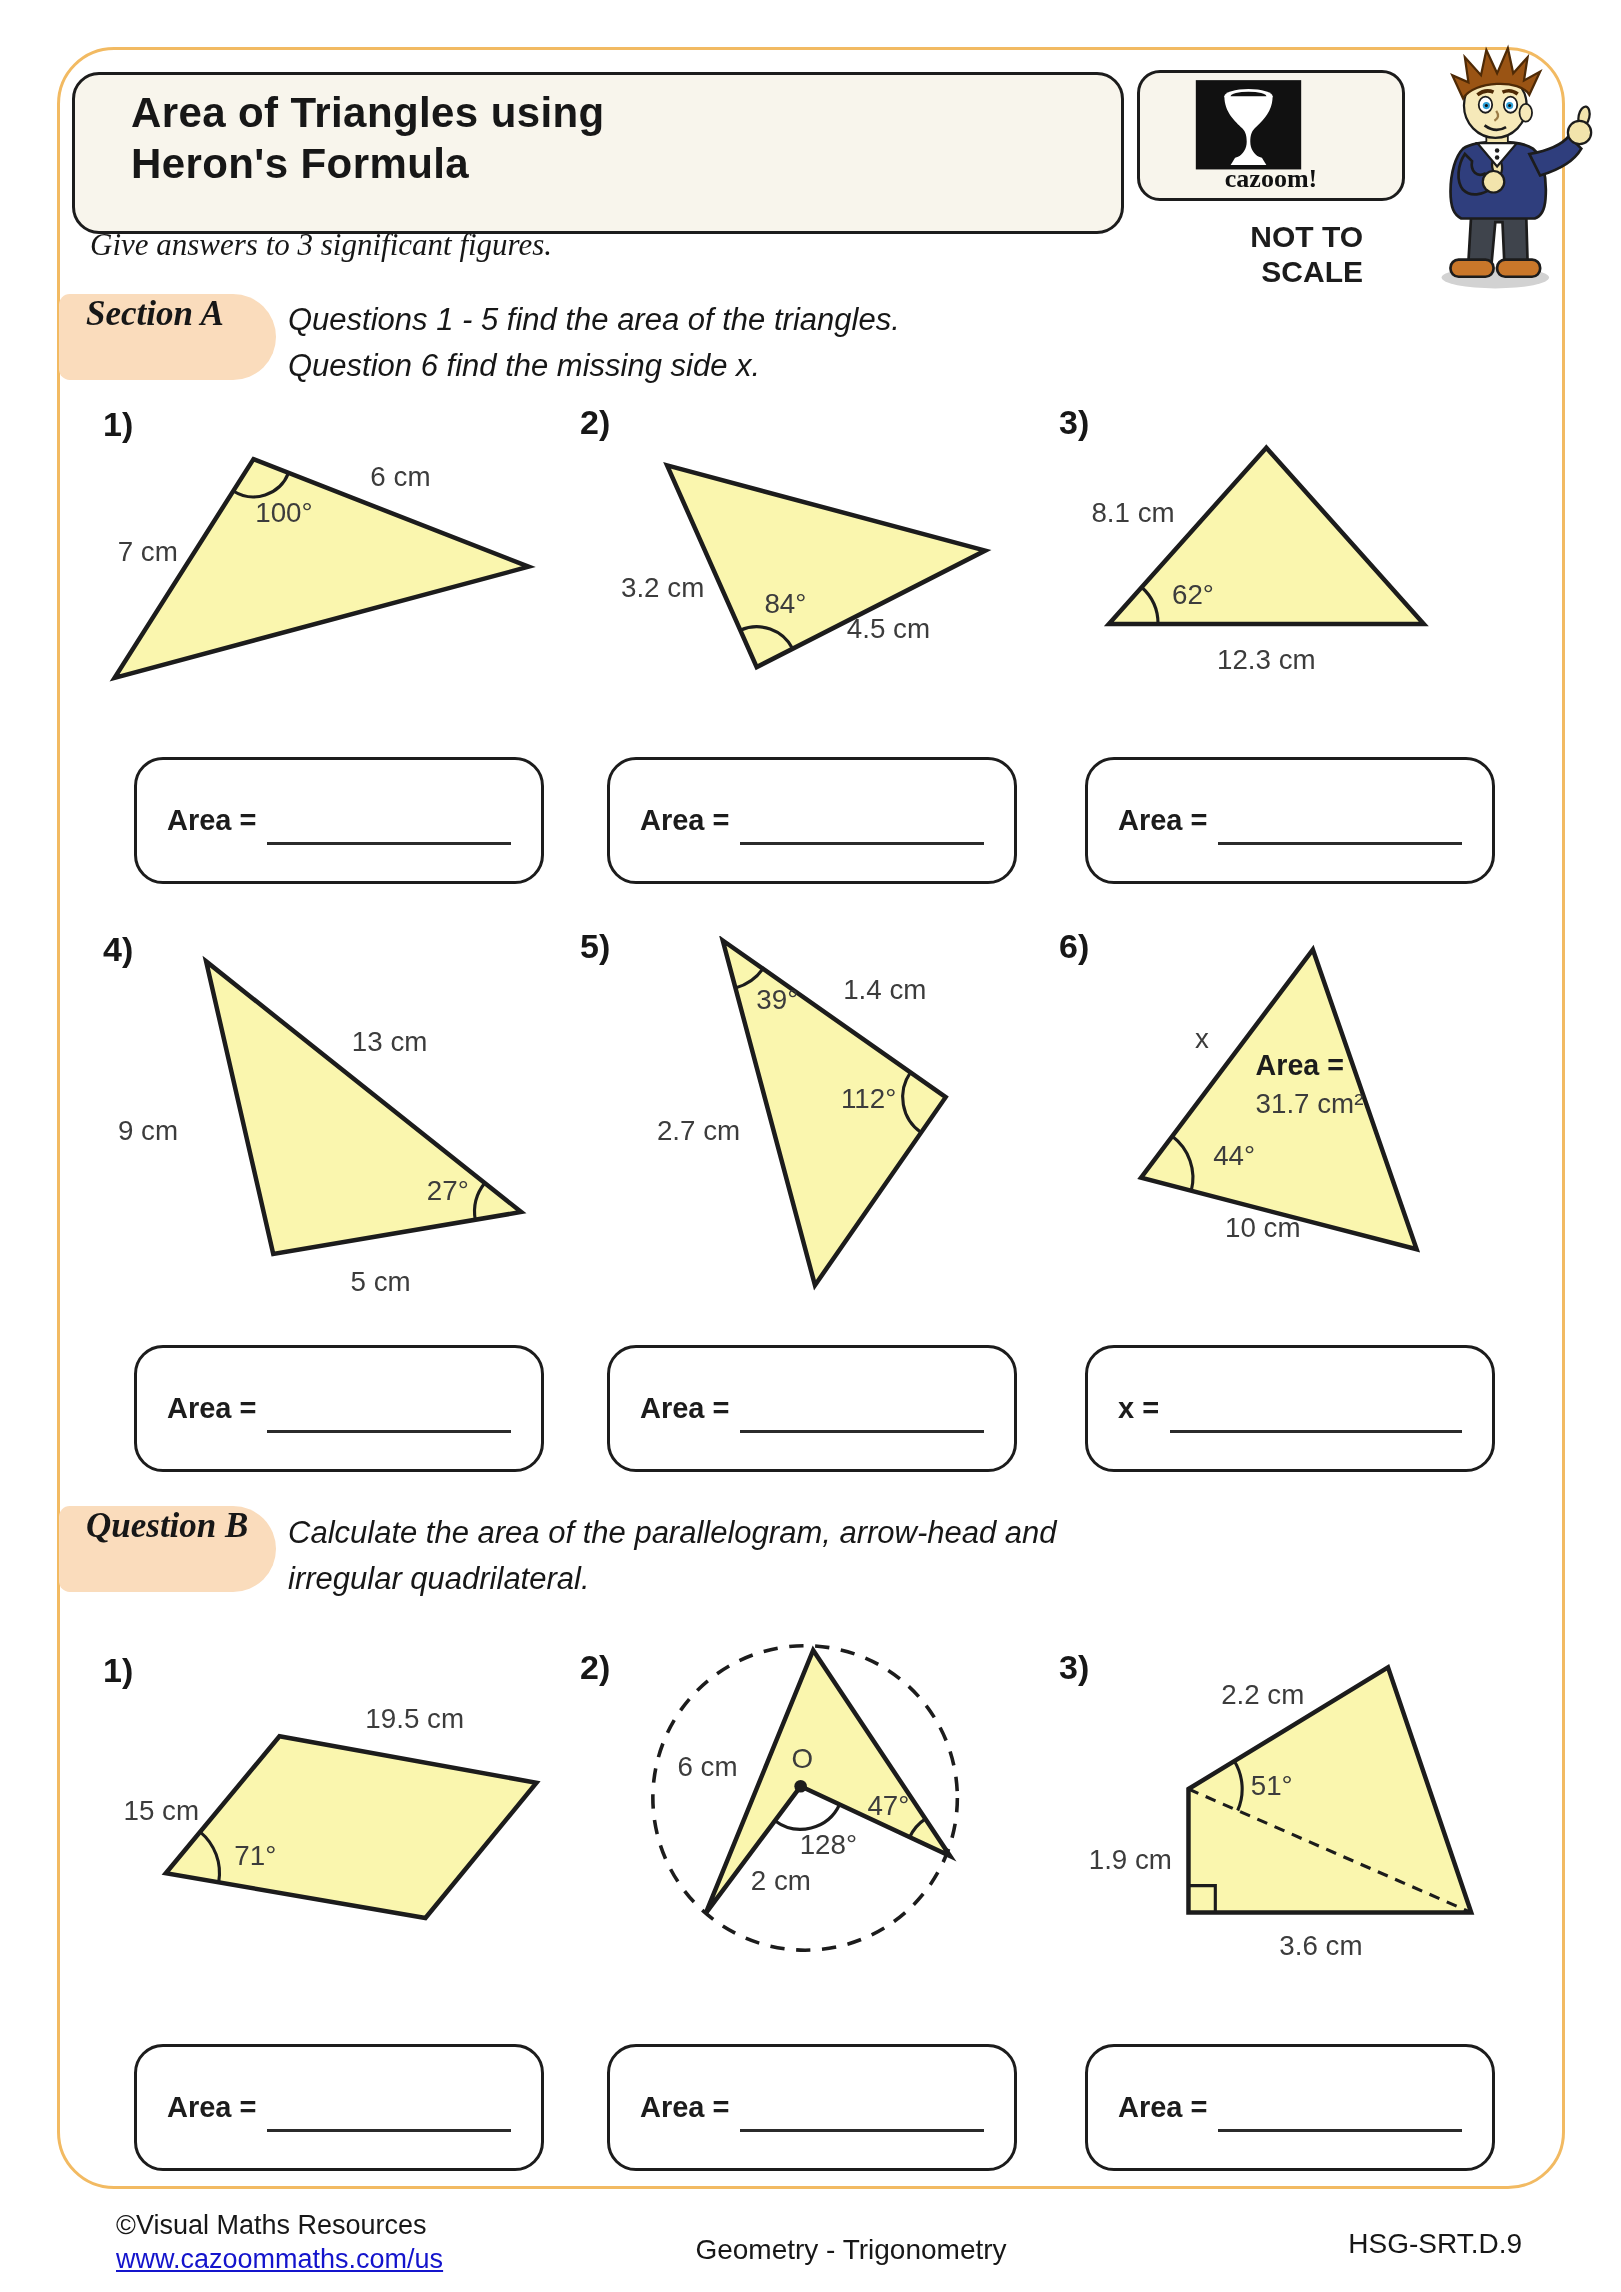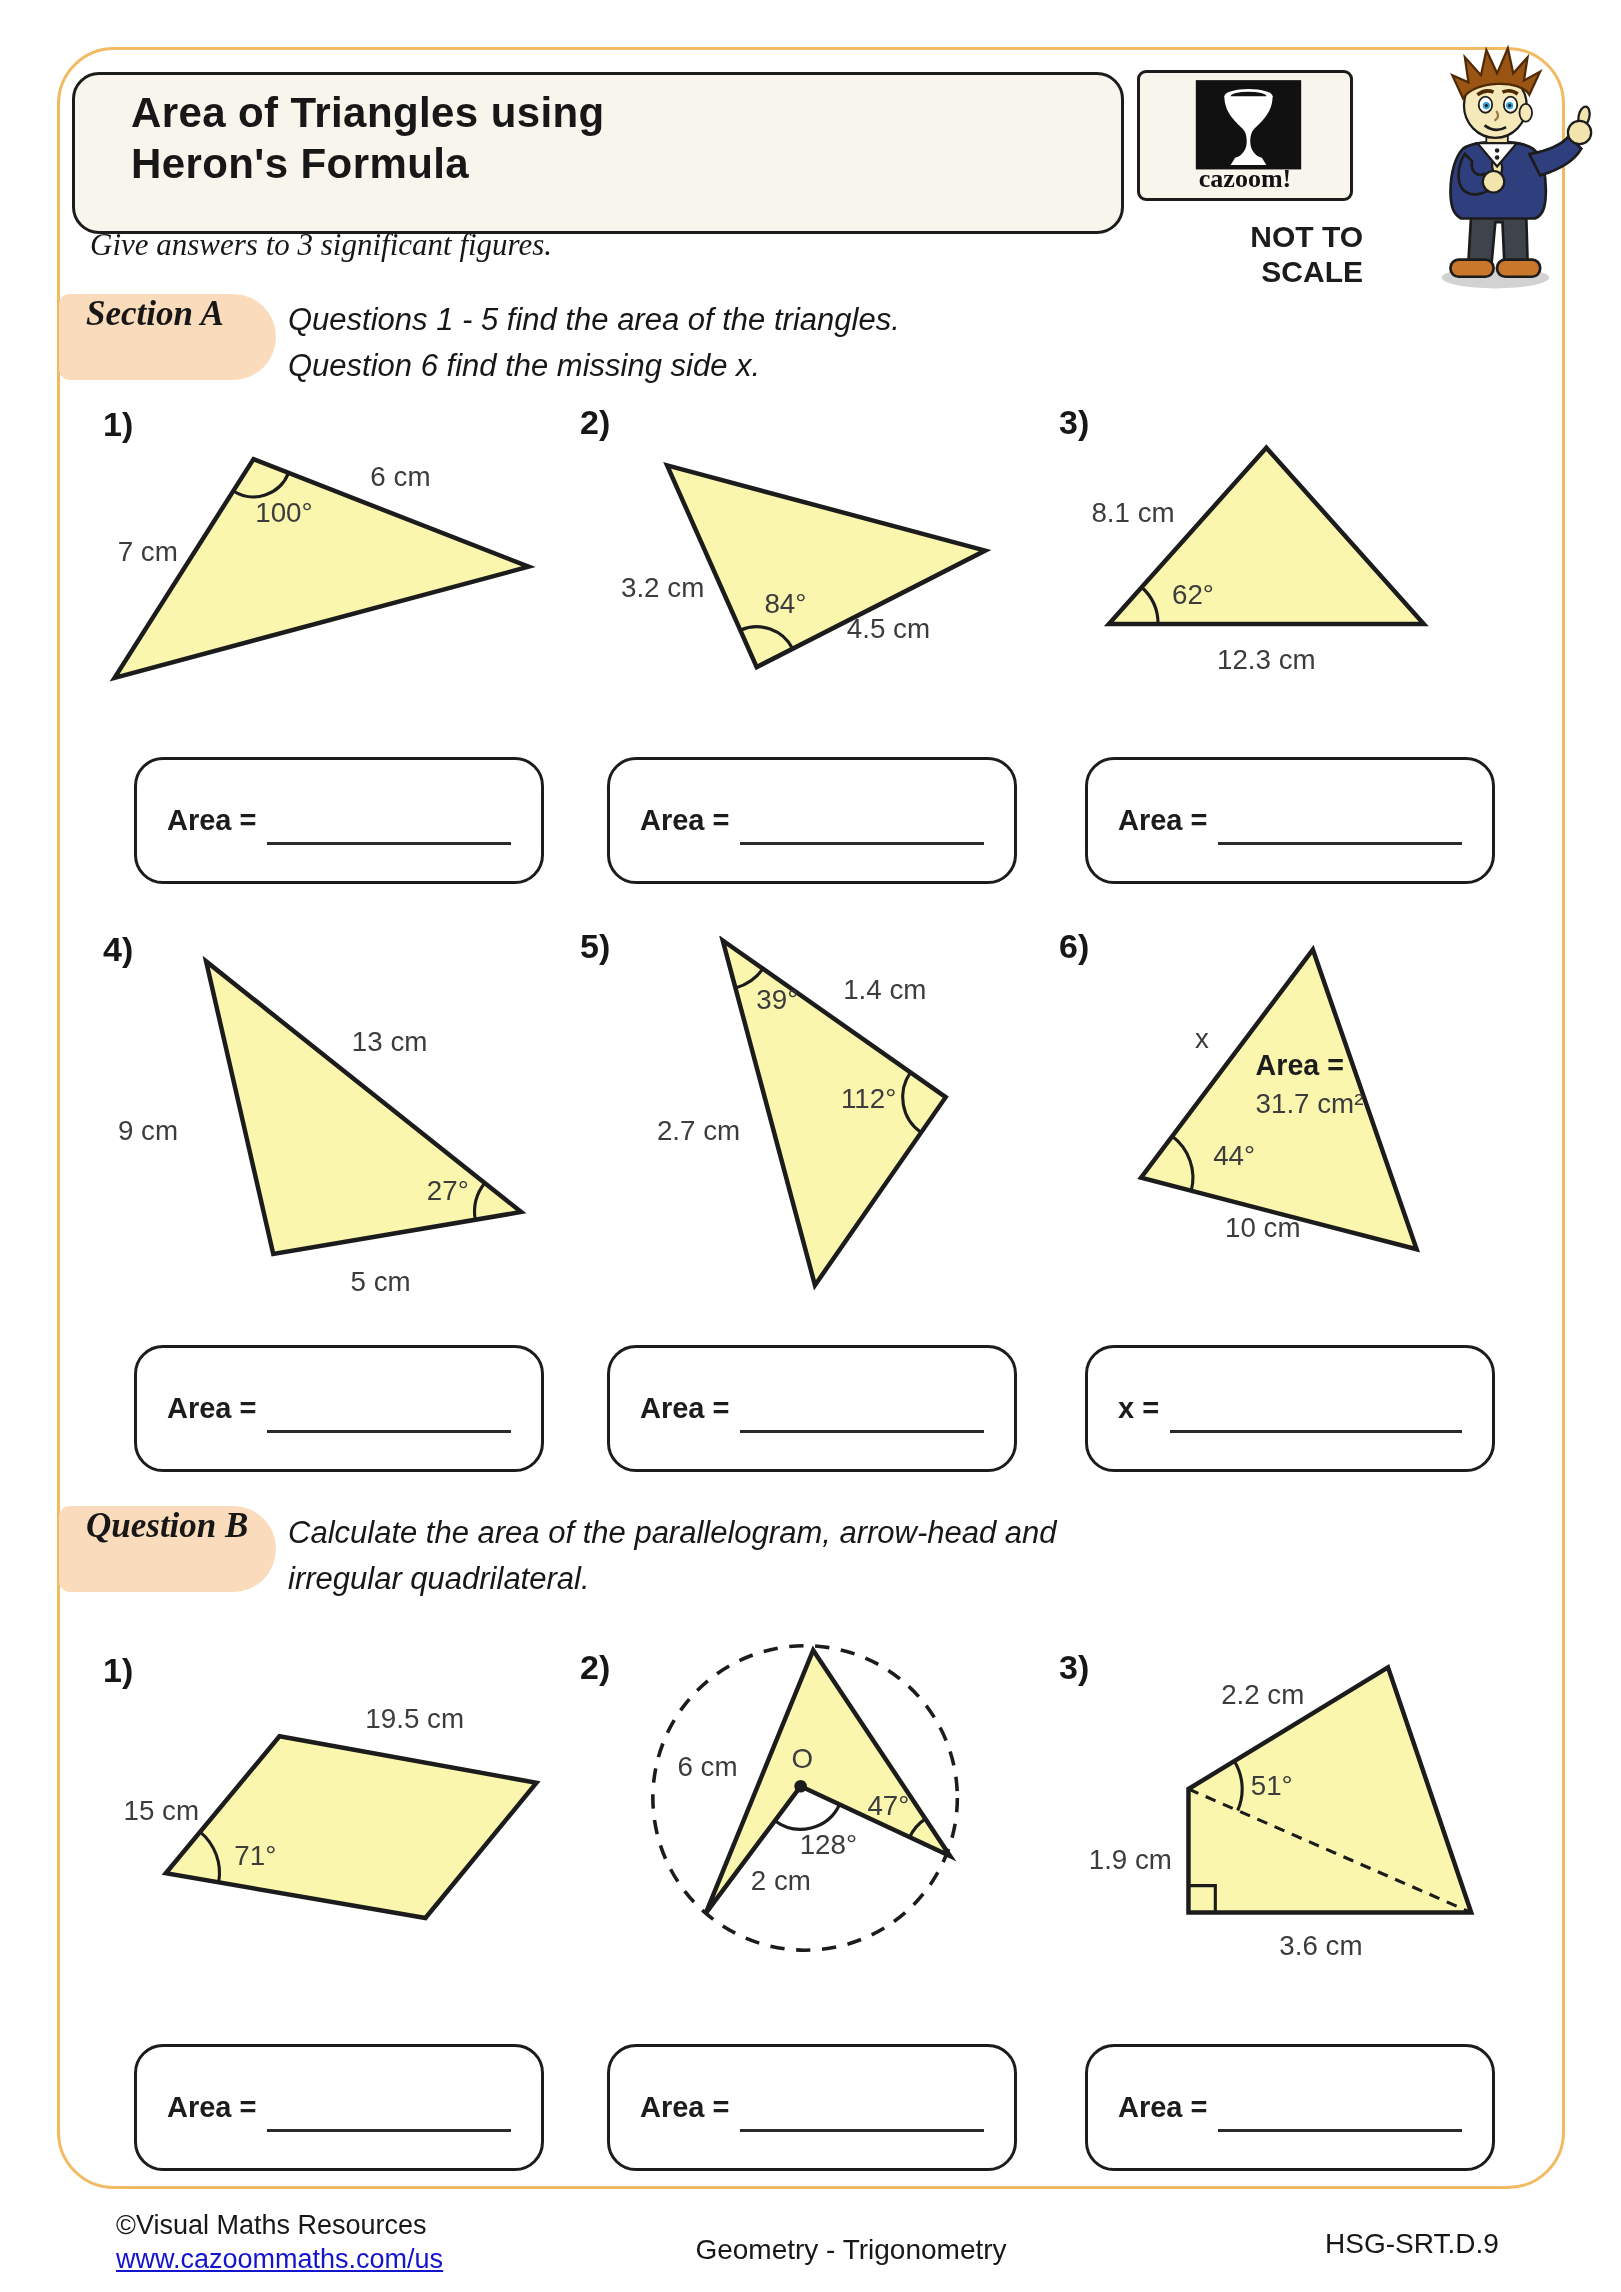--- a/index.html
+++ b/index.html
@@ -8,22 +8,22 @@
 
   .page-border{position:absolute;left:57px;top:47px;width:1508px;height:2142px;
 ated        border:3.6px solid #F2BA62;border-radius:57px;box-sizing:border-box;}
   .page-border{border:3.6px solid #F2BA62;}
 
   .title-box{position:absolute;left:72px;top:72px;width:1052px;height:162px;
              background:#F8F5EC;border:3.6px solid #1c1c1c;border-radius:27px;
              box-sizing:border-box;padding:11.6px 0 0 56px;
              font-weight:bold;font-size:42px;line-height:51px;letter-spacing:0.4px;}
 
-  .logo-box{position:absolute;left:1137px;top:70px;width:216px;height:131px;
-            background:#F8F5EC;border:3.6px solid #1c1c1c;border-radius:9px;box-sizing:border-box;}
+  .logo-box{position:absolute;left:1137px;top:70px;width:268px;height:131px;
+            background:#F8F5EC;border:3.6px solid #1c1c1c;border-radius:23px;box-sizing:border-box;}
   .logo-text{position:absolute;left:0;bottom:3.6px;width:100%;text-align:center;
              font-family:"Liberation Serif",serif;font-weight:bold;font-size:26px;color:#111;}
 
   .mascot{position:absolute;left:1386px;top:41px;}
 
   .nts{position:absolute;left:1175px;top:219px;width:188px;text-align:right;
        font-weight:bold;font-size:30px;line-height:35px;color:#1c1c1c;}
 
   .give{position:absolute;left:90px;top:227px;
         font-family:"Liberation Serif",serif;font-style:italic;font-size:31px;}
@@ -49,21 +49,21 @@
   .dashline{stroke:#1c1c1c;stroke-width:3.5;stroke-dasharray:12 9;}
 
   .abox{position:absolute;width:410px;height:127px;border:3.6px solid #1c1c1c;border-radius:29px;
         box-sizing:border-box;background:#fff;display:flex;align-items:center;padding:0 30px;}
   .ab-label{font-weight:bold;font-size:29px;color:#1c1c1c;white-space:nowrap;}
   .ab-line{flex:1;height:0;border-bottom:3.6px solid #2b2b2b;margin-left:10.7px;transform:translateY(23px);}
 
   .f-copy{position:absolute;left:116px;top:2210px;font-size:27px;}
   .f-link{position:absolute;left:116px;top:2244px;font-size:27px;color:#1414CC;text-decoration:underline;}
   .f-center{position:absolute;left:627px;top:2234px;width:448px;text-align:center;font-size:28px;}
-  .f-code{position:absolute;left:1325px;top:2228px;width:197px;font-size:28px;}
+  .f-code{position:absolute;left:1325px;top:2228px;width:197px;text-align:right;font-size:28px;}
 </style>
 </head>
 <body>
 
 <div id="page">
 
   <div class="page-border"></div>
 
   <div class="title-box">
     <div>Area of Triangles using</div>

